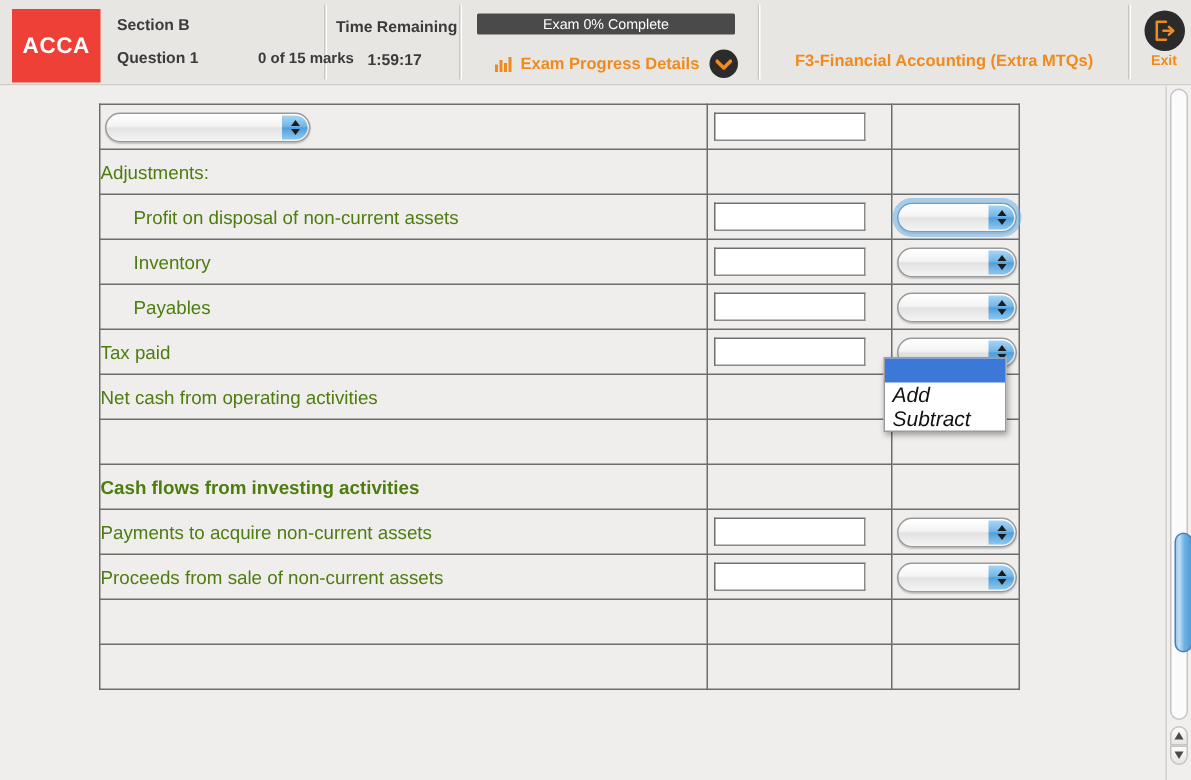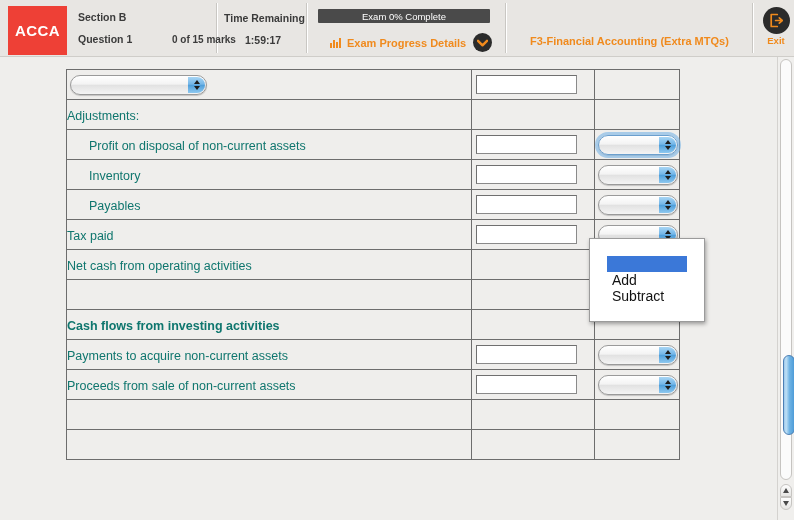--- a/index.html
+++ b/index.html
@@ -222,21 +222,21 @@
     height: 29px;
     vertical-align: middle;
     background: #efeeec;
   }
   td.c-label { width: 404px; padding-left: 6px; }
   td.c-value { width: 122px; }
   td.c-sign  { width: 84px; }
 
   .row-label {
     font-size: 12.5px;
-    color: #0f766e;
+    color: #4d7c0f;
     white-space: nowrap;
   }
   .row-label.indent { padding-left: 22px; }
   .row-label.bold { font-weight: bold; }
 
   .amount-input {
     width: 101px;
     height: 19px;
     margin-left: 4px;
     box-sizing: border-box;
@@ -303,21 +303,22 @@
   
   #sign-dropdown-popup {
     position: absolute;
     left: 589px;
     top: 181px;
     width: 80px;
     background: #ffffff;
     border: 1px solid #9b9b9b;
     box-shadow: 1px 2px 4px rgba(0,0,0,0.35);
     z-index: 60;
-    padding: 17px;
+    padding: 0;
+    font-style: italic;
   }
   .dd-option {
     height: 16px;
     line-height: 16px;
     padding-left: 5px;
     font-size: 14px;
     color: #111111;
     font-family: "Liberation Sans", sans-serif;
     white-space: nowrap;
     cursor: default;

